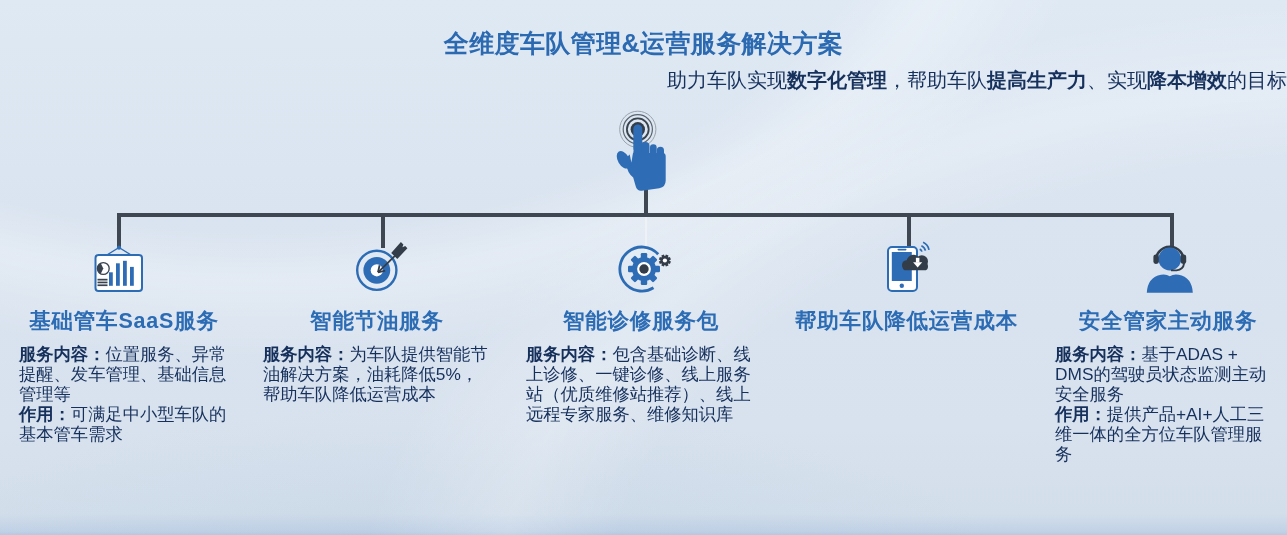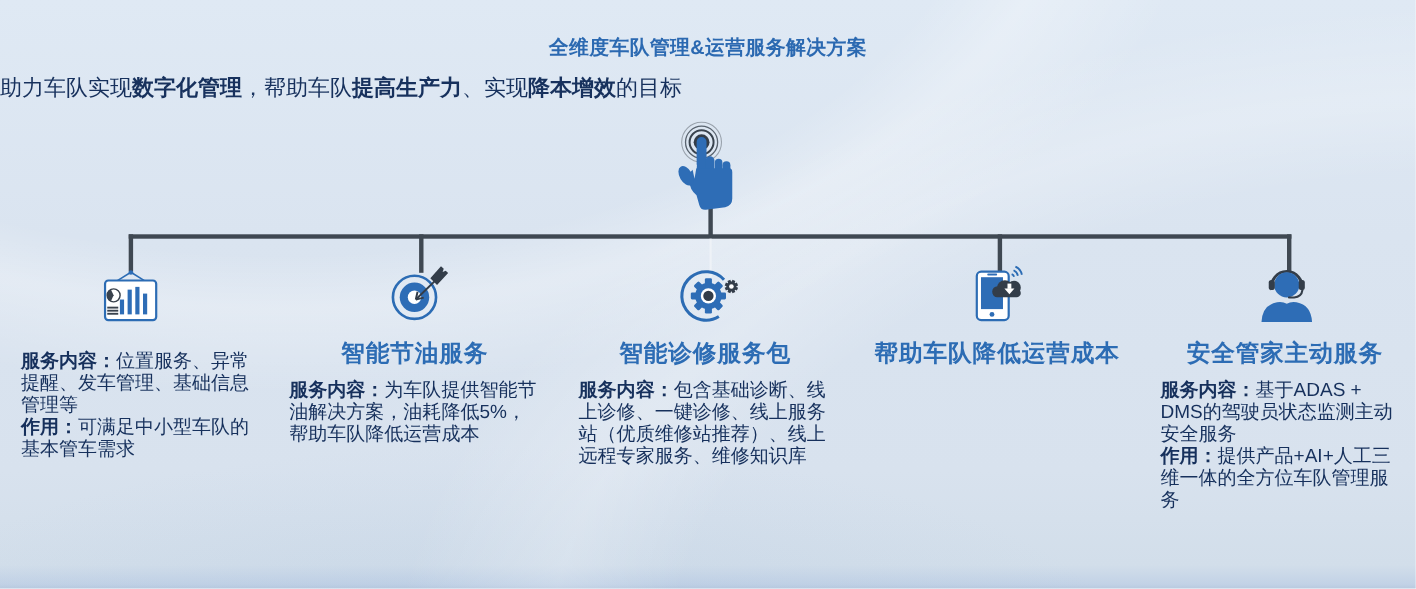--- a/index.html
+++ b/index.html
@@ -10,26 +10,26 @@
   .stage{
     position:relative;width:1287px;height:535px;overflow:hidden;
     background:
       radial-gradient(ellipse 1150px 700px at 20% -30%, rgba(255,255,255,0.00) 56%, rgba(255,255,255,0.28) 63%, rgba(255,255,255,0.00) 74%),
       radial-gradient(ellipse 1400px 850px at 106% 115%, rgba(255,255,255,0.00) 54%, rgba(255,255,255,0.22) 62%, rgba(255,255,255,0.00) 72%),
       radial-gradient(ellipse 900px 300px at 35% 112%, rgba(160,186,219,0.20) 0%, rgba(160,186,219,0.00) 65%),
       linear-gradient(180deg, #dfe9f4 0%, #dae4f0 40%, #d8e2ee 80%, #d2deea 96%, #c2d2e6 99.3%, #b8cadf 100%);
   }
   .title{
     position:absolute;left:0;top:30px;width:1287px;margin:0;
-    text-align:center;font-size:18px;line-height:26px;font-weight:bold;
+    text-align:center;font-size:25px;line-height:26px;font-weight:bold;
     color:#2b69b1;letter-spacing:0.4px;
   }
   .subtitle{
     position:absolute;left:0;top:67.5px;width:1287px;margin:0;
-    text-align:left;font-size:20px;line-height:24px;font-weight:normal;
+    text-align:right;font-size:20px;line-height:24px;font-weight:normal;
     color:#17315d;
   }
   .subtitle b, .col-body b{font-weight:bold;}
   .rail{position:absolute;background:#3f4852;}
   .drop-light{position:absolute;background:#eef2f7;}
   .icon{position:absolute;}
   .col{position:absolute;top:307.5px;}
   .col-title{
     margin:0;font-size:21.5px;line-height:26px;font-weight:bold;color:#2c6cb4;letter-spacing:0.8px;
     text-align:center;white-space:nowrap;
@@ -156,20 +156,21 @@
   <svg class="icon" style="left:1135px;top:235px" width="75" height="62" viewBox="1135 235 75 62">
     <path d="M 1156.2 263.5 A 13.9 13.9 0 1 1 1183.4 263.5" fill="none" stroke="#333d49" stroke-width="2.6"></path>
     <circle cx="1169.8" cy="259" r="11.4" fill="#2e6db6"></circle>
     <path d="M 1146.8 292.8 Q 1147.6 277.4 1161 274.8 Q 1166.2 274 1169.8 276.2 Q 1173.4 274 1178.6 274.8 Q 1192 277.4 1192.8 292.8 Z" fill="#2e6db6"></path>
     <rect x="1153.4" y="254.5" width="5.5" height="9.2" rx="2.3" fill="#333d49"></rect>
     <rect x="1180.7" y="254.5" width="5.5" height="9.2" rx="2.3" fill="#333d49"></rect>
     <path d="M 1184 263.7 Q 1183.3 269.6 1176.5 270.4 L 1171.8 270.4" fill="none" stroke="#333d49" stroke-width="1.9" stroke-linecap="round"></path>
   </svg>
 
   <section class="col" style="left:19px;width:210px">
+    <h2 class="col-title">基础管车SaaS服务</h2>
     <div class="col-body">
         <p><b>服务内容：</b><span>位置服务、异常提醒、发车管理、基础信息管理等</span></p>
         <p><b>作用：</b><span>可满足中小型车队的基本管车需求</span></p>
       </div>
   </section>
   <section class="col" style="left:263px;width:228px">
     <h2 class="col-title">智能节油服务</h2>
     <div class="col-body" style="width:225px">
         <p><b>服务内容：</b><span>为车队提供智能节油解决方案，油耗降低5%，帮助车队降低运营成本</span></p>
       </div>

